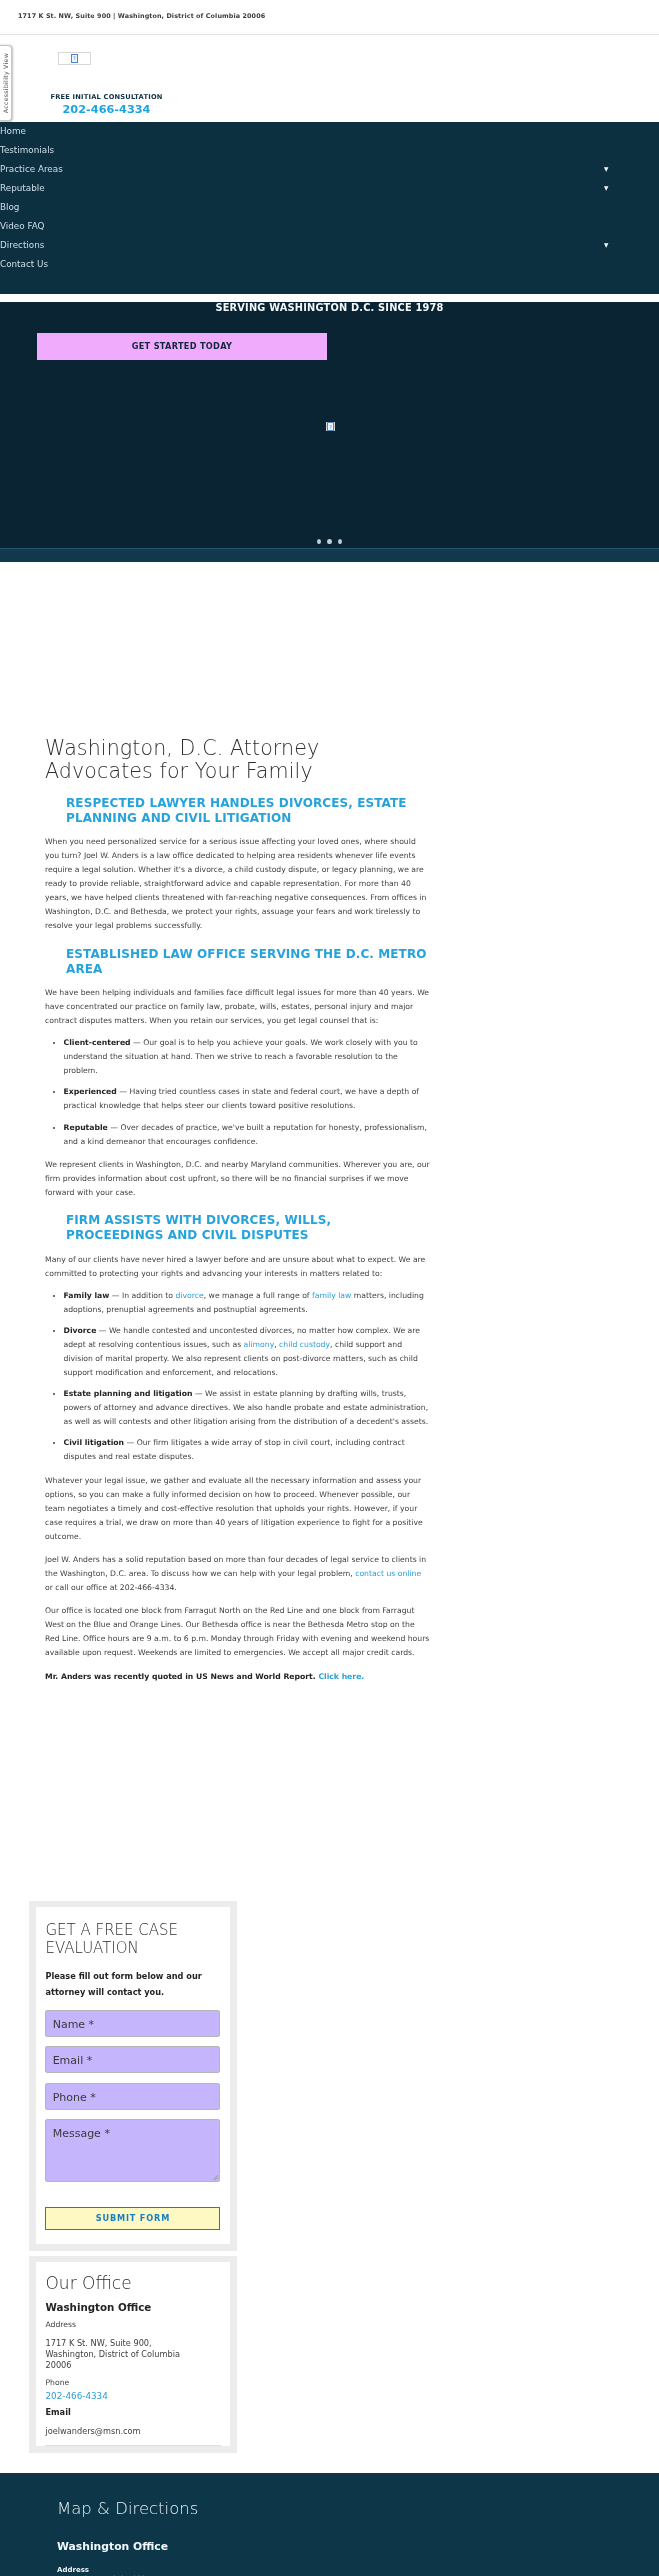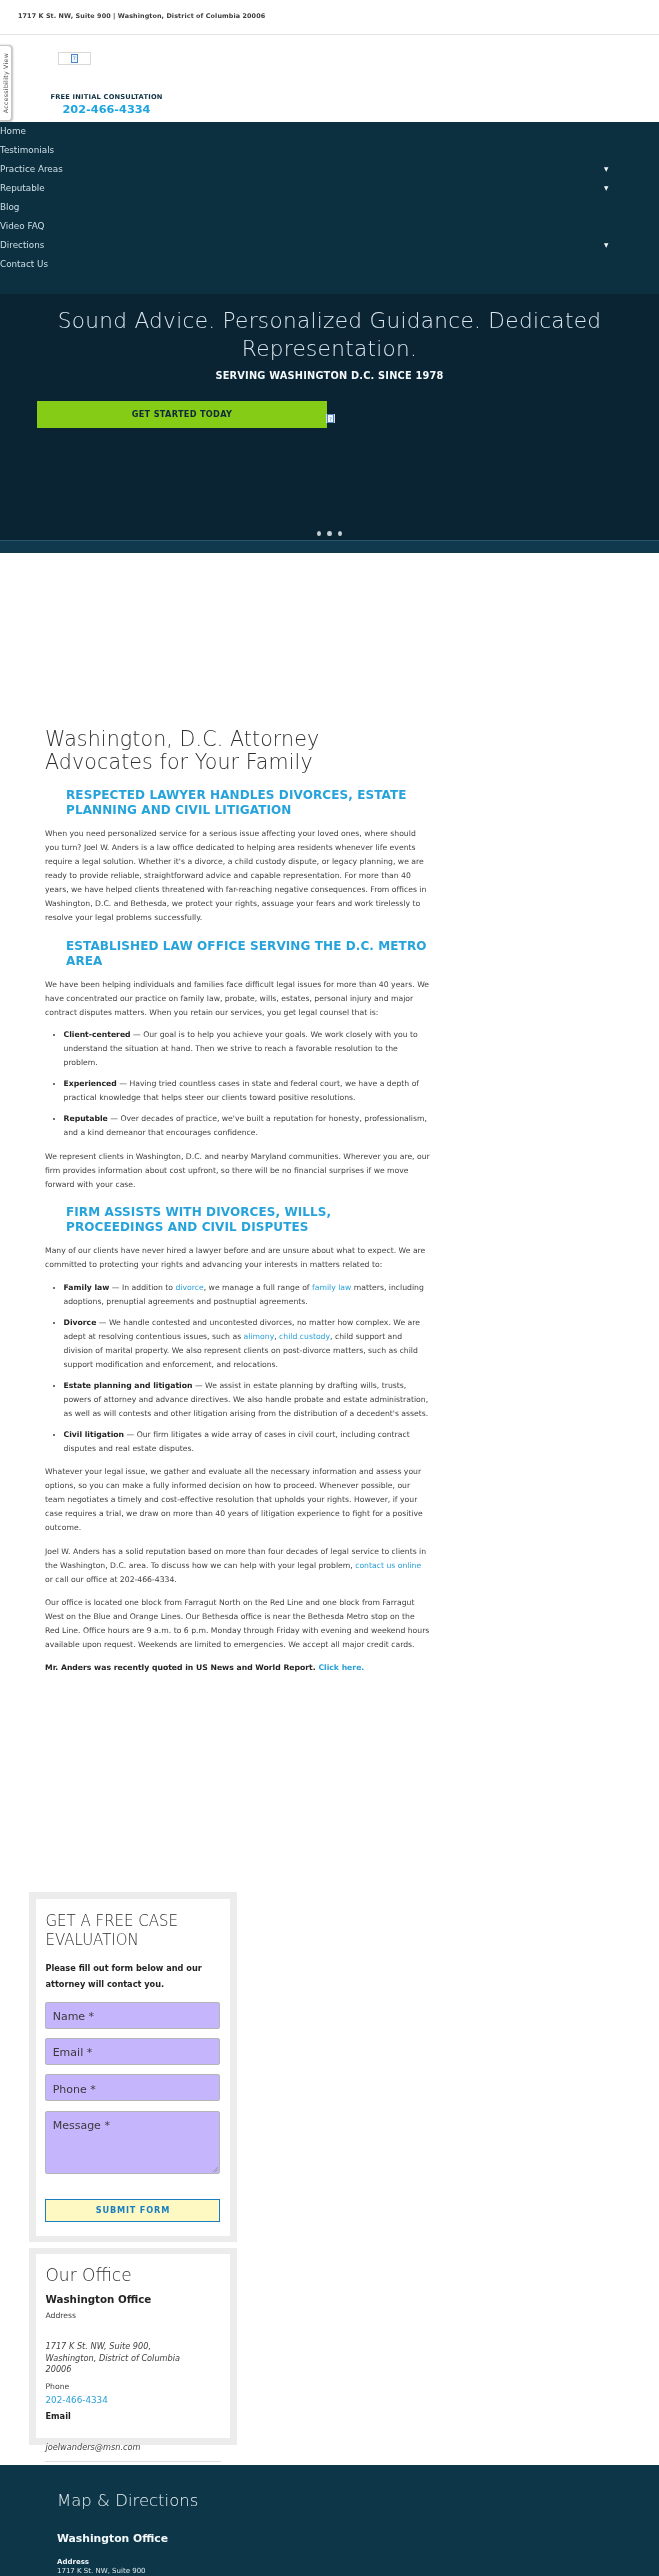--- a/index.html
+++ b/index.html
@@ -26,21 +26,21 @@
   
   .nav { height:172px; background:#0c3040; }
   .nav-item { position:relative; height:19px; line-height:19px; 
     color:#cfdfe8; font-size:8.8px; cursor:pointer; }
   .nav-item .arrow { position:absolute; left:604px; top:0; font-size:5.7px; color:#f2f7fa; }
   
   .hero { height:246px; background:#0a2433; position:relative; text-align:center; }
   .hero h1 { padding-top:13.4px; width:567px; margin:0 auto; font-size:21.6px; line-height:1.26;
     font-weight:200; color:#dce8f0; letter-spacing:0.3px; }
   .hero .sub { margin-top:8.2px; font-size:9.8px; font-weight:bold; color:#f4f9fc; letter-spacing:0.2px; }
-  .cta-btn { display:block; margin:19.6px 0 0 37px; width:290px; height:27px; background:#84cc16;
+  .cta-btn { display:block; margin:19.6px 0 0 37px; width:290px; height:27px; background:#f0abfc;
     border:none; font-family:inherit; font-size:8.2px; font-weight:bold; color:#11293a; letter-spacing:0.3px; cursor:pointer; }
   .hero-imgph { position:absolute; left:326px; top:120px; width:9.3px; height:9.3px; }
   .dots { position:absolute; bottom:4.1px; left:0; width:100%; display:flex; justify-content:center; gap:6.2px; }
   .dot { width:4.1px; height:5.2px; border-radius:50%; background:#c2cdd4; cursor:pointer; }
   .strip { height:13.4px; background:#11394d; border-top:0.5px solid #27566c; }
   
   .main { height:1339px; overflow:hidden; padding:175px 0 0 45px; background:#fff; }
   .main .col { width:385px; }
   h1.page-title { font-size:20.6px; font-weight:200; color:#2f2f2f; line-height:1.12; letter-spacing:0.1px; }
   h2.blue { margin-top:13.4px; font-size:12px; font-weight:bold; color:#25a3da; line-height:1.25; letter-spacing:0.1px;margin-left:21px; }
@@ -61,21 +61,21 @@
   .field { margin-top:9.3px; width:175px; height:27px; border:0.5px solid #b5b5b5; border-radius:2.1px;
     background:#c4b5fd; padding:7.2px 6.2px; font-size:11px; color:#3a3a3a; cursor:text; }
   .field.msg { height:63px; position:relative; }
   .field.msg::after { content:""; position:absolute; right:1px; bottom:1px; width:5.2px; height:5.2px;
     background:linear-gradient(135deg, transparent 50%, #9a9a9a 50%, #9a9a9a 55%, transparent 55%, transparent 70%, #9a9a9a 70%, #9a9a9a 75%, transparent 75%); }
   .submit-btn { margin-top:25px; width:175px; height:23px; background:#fef9c3; border:1px solid #1a7fc0;
     color:#1a7fc0; font-family:inherit; font-size:8.2px; font-weight:bold; letter-spacing:0.8px; cursor:pointer; }
   .office-title { font-size:17px; font-weight:200; color:#2c2c2c; }
   .office-sub { margin-top:8.2px; font-size:10.3px; font-weight:bold; color:#242424; }
   .office-lbl { margin-top:6.7px; font-size:7.7px; color:#3f3f3f; }
-  .office-line { margin-top:21px; font-size:8.2px; line-height:11.3px; color:#3f3f3f;font-style:italic; }
+  .office-line { margin-top:9px; font-size:8.2px; line-height:11.3px; color:#3f3f3f; }
   .office-lbl-b { margin-top:6.2px; font-size:8.2px; font-weight:bold; color:#242424; }
   a.office-phone { display:block; margin-top:3.6px; font-size:8.8px; color:#2aa0d8; text-decoration:none; }
   .office-div { margin-top:7.7px; border-top:0.5px solid #ddd; }
   
   .map-sec { margin-top:20.6px; height:231px; background:#0d3748; color:#fff; padding:26px 0 0 57px; }
   .map-title { font-size:16.5px; font-weight:200; color:#e9f1f5; }
   .map-office { margin-top:21.6px; font-size:10.8px; font-weight:bold; color:#f4f9fc; }
   .map-lbl { margin-top:13.4px; font-size:7px; font-weight:bold; color:#eef4f8; }
   .map-line { font-size:7px; line-height:11.3px; color:#dfe9ee; }
 </style>
@@ -105,21 +105,20 @@
   <div class="nav-item"><span>Testimonials</span></div>
   <div class="nav-item"><span>Practice Areas</span><span class="arrow">▼</span></div>
   <div class="nav-item"><span>Reputable</span><span class="arrow">▼</span></div>
   <div class="nav-item"><span>Blog</span></div>
   <div class="nav-item"><span>Video FAQ</span></div>
   <div class="nav-item"><span>Directions</span><span class="arrow">▼</span></div>
   <div class="nav-item"><span>Contact Us</span></div>
 </div>
 
 <div class="hero">
-  <h1>Sound Advice. Personalized Guidance. Dedicated Representation.</h1>
   <div class="sub">SERVING WASHINGTON D.C. SINCE 1978</div>
   <button class="cta-btn">GET STARTED TODAY</button>
   <div class="hero-imgph img-ph">
     <span class="broken-glyph">?</span>
   </div>
   <div class="dots">
     <span class="dot"></span>
     <span class="dot"></span>
     <span class="dot"></span>
   </div>
@@ -147,21 +146,21 @@
     <h2 class="blue">FIRM ASSISTS WITH DIVORCES, WILLS, PROCEEDINGS AND CIVIL DISPUTES</h2>
     <p>Many of our clients have never hired a lawyer before and are unsure about what to expect. We are committed to protecting your rights and advancing your interests in matters related to:</p>
     <ul>
       <li>
         <span class="lead">Family law</span><span> — In addition to </span><a class="blk" href="#">divorce</a><span>, we manage a full range of </span><a class="blk" href="#">family law</a><span> matters, including adoptions, prenuptial agreements and postnuptial agreements.</span>
       </li>
       <li>
         <span class="lead">Divorce</span><span> — We handle contested and uncontested divorces, no matter how complex. We are adept at resolving contentious issues, such as </span><a class="blk" href="#">alimony</a><span>, </span><a class="blk" href="#">child custody</a><span>, child support and division of marital property. We also represent clients on post-divorce matters, such as child support modification and enforcement, and relocations.</span>
       </li>
       <li><span class="lead">Estate planning and litigation</span><span> — We assist in estate planning by drafting wills, trusts, powers of attorney and advance directives. We also handle probate and estate administration, as well as will contests and other litigation arising from the distribution of a decedent's assets.</span></li>
-      <li><span class="lead">Civil litigation</span><span> — Our firm litigates a wide array of cases in civil court, including contract disputes and real estate disputes.</span></li>
+      <li><span class="lead">Civil litigation</span><span> — Our firm litigates a wide array of stop in civil court, including contract disputes and real estate disputes.</span></li>
     </ul>
     <p>Whatever your legal issue, we gather and evaluate all the necessary information and assess your options, so you can make a fully informed decision on how to proceed. Whenever possible, our team negotiates a timely and cost-effective resolution that upholds your rights. However, if your case requires a trial, we draw on more than 40 years of litigation experience to fight for a positive outcome.</p>
 
     <p><span>Joel W. Anders has a solid reputation based on more than four decades of legal service to clients in the Washington, D.C. area. To discuss how we can help with your legal problem, </span><a class="blk" href="#">contact us online</a><span> or call our office at 202-466-4334.</span></p>
     <p>Our office is located one block from Farragut North on the Red Line and one block from Farragut West on the Blue and Orange Lines. Our Bethesda office is near the Bethesda Metro stop on the Red Line. Office hours are 9 a.m. to 6 p.m. Monday through Friday with evening and weekend hours available upon request. Weekends are limited to emergencies. We accept all major credit cards.</p>
     <p><span class="bold-note">Mr. Anders was recently quoted in US News and World Report. </span><a class="blk" href="#" style="font-weight:bold">Click here.</a></p>
   </div>
 </div>
 
 <div class="gray-wrap form-wrap">

